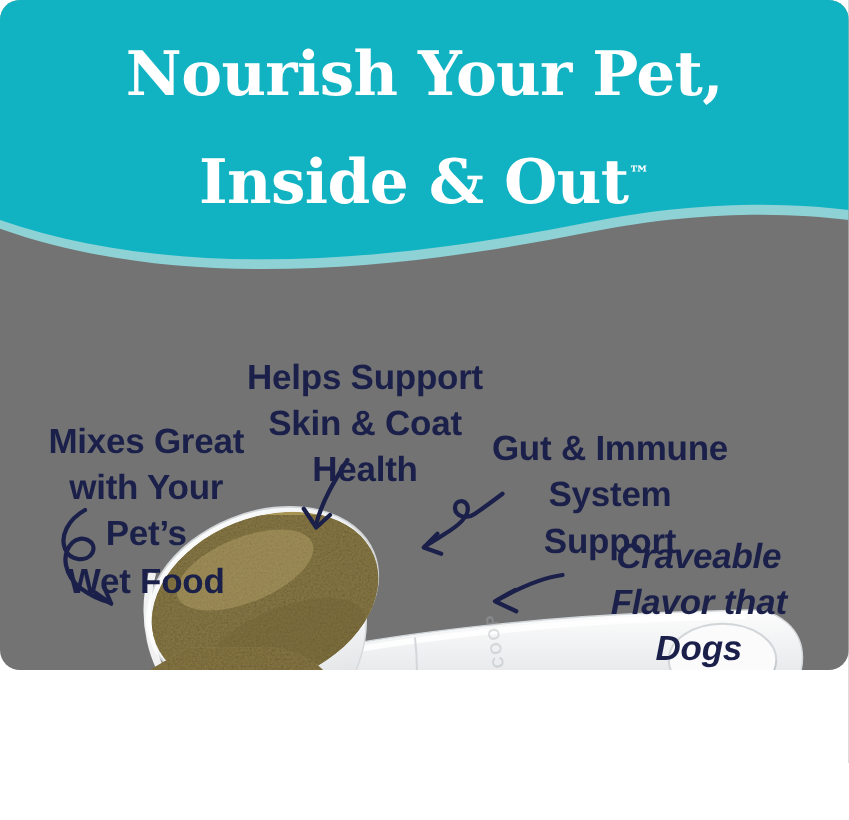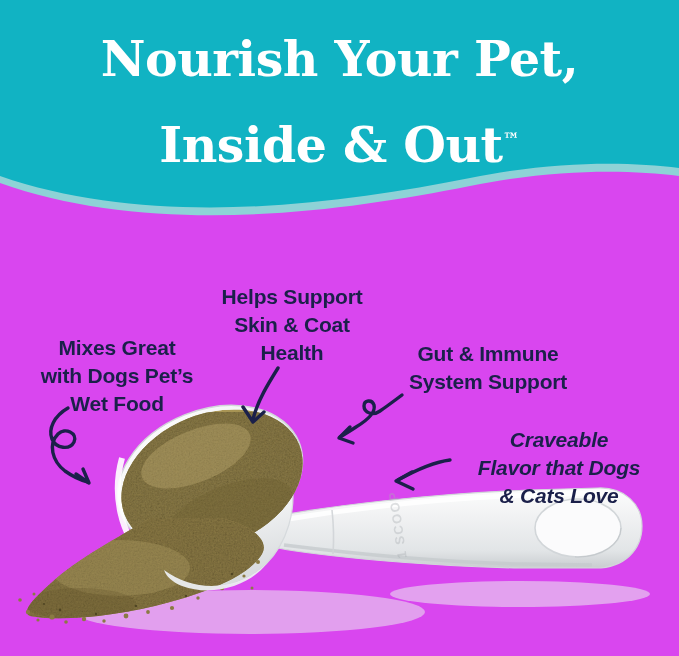--- a/index.html
+++ b/index.html
@@ -3,21 +3,21 @@
 <meta charset="utf-8">
 <style>
   html,body{margin:0;padding:0;}
   body{
     width:679px;height:656px;
     background:#ffffff;
     font-family:"Liberation Sans", sans-serif;
     overflow:hidden;
     position:relative;
   }
-  #stage{position:relative;width:679px;height:656px;overflow:hidden;background:#d946ef;}
+  #stage{position:relative;width:679px;height:536px;overflow:hidden;background:#737373;border-radius:16px;}
 
   
   .banner{position:absolute;left:0;top:0;width:679px;height:225px;overflow:hidden;}
   .banner svg{position:absolute;left:0;top:0;}
   .banner-title{
     position:absolute;left:0;top:26px;width:679px;
     text-align:center;
     color:#ffffff;
     font-family:"DejaVu Serif", serif;
     font-weight:700;
@@ -35,21 +35,21 @@
     font-weight:700;
     letter-spacing:0;
   }
 
   
   .callout{
     position:absolute;
     color:#1b204a;
     font-family:"Liberation Sans", sans-serif;
     font-weight:700;
-    font-size:21px;
+    font-size:28px;
     line-height:1.33;
     text-align:center;
     letter-spacing:-0.2px;
     white-space:pre-line;
     z-index:6;
   }
   #label-mixes   {left:22px;  top:334px; width:190px;}
   #label-skin    {left:196px; top:283px; width:192px;}
   #label-gut     {left:390px; top:340px; width:196px;}
   #label-craveable{left:451px; top:426px; width:216px;font-style:italic;}
@@ -77,21 +77,21 @@
       <path d="M0,176 C150,228 330,206 470,178 C560,160 630,162 679,168 L679,0 L0,0 Z" fill="#11b3c3"></path>
     </svg>
 
     <div class="banner-title">
       <span class="l1">Nourish Your Pet,</span>
       <span class="l2"><span>Inside &amp; Out</span><span class="tm">™</span></span>
     </div>
   </div>
 
   <div class="callout" id="label-mixes">Mixes Great
-with Dogs Pet’s
+with Your Pet’s
 Wet Food</div>
 
   <div class="callout" id="label-skin">Helps Support
 Skin &amp; Coat
 Health</div>
 
   <div class="callout" id="label-gut">Gut &amp; Immune
 System Support</div>
 
   <div class="callout" id="label-craveable">Craveable

